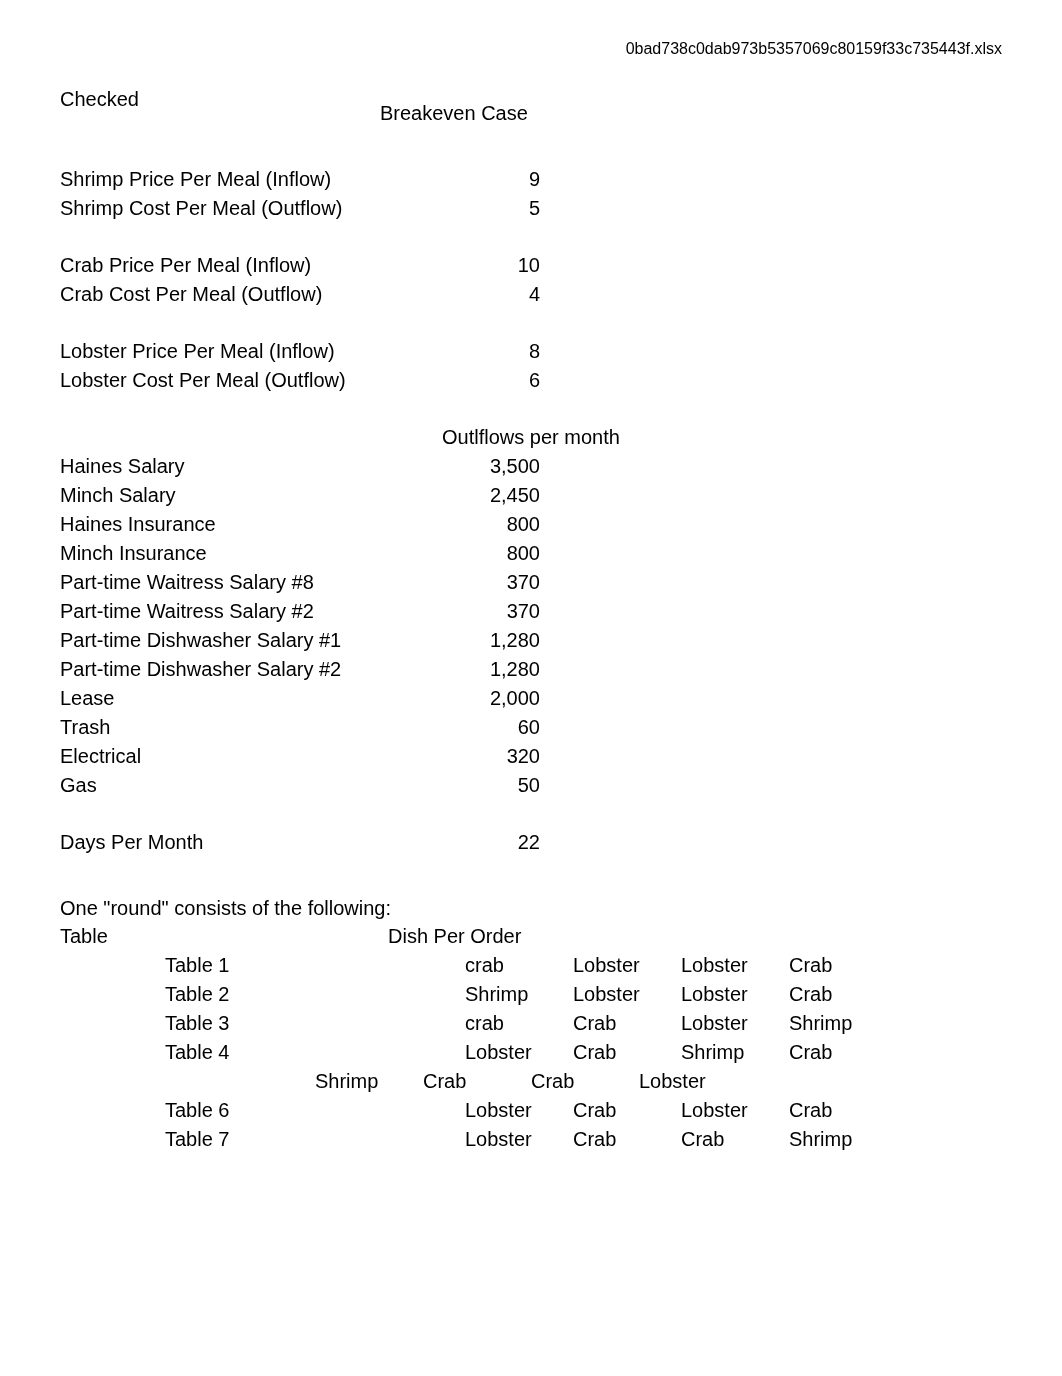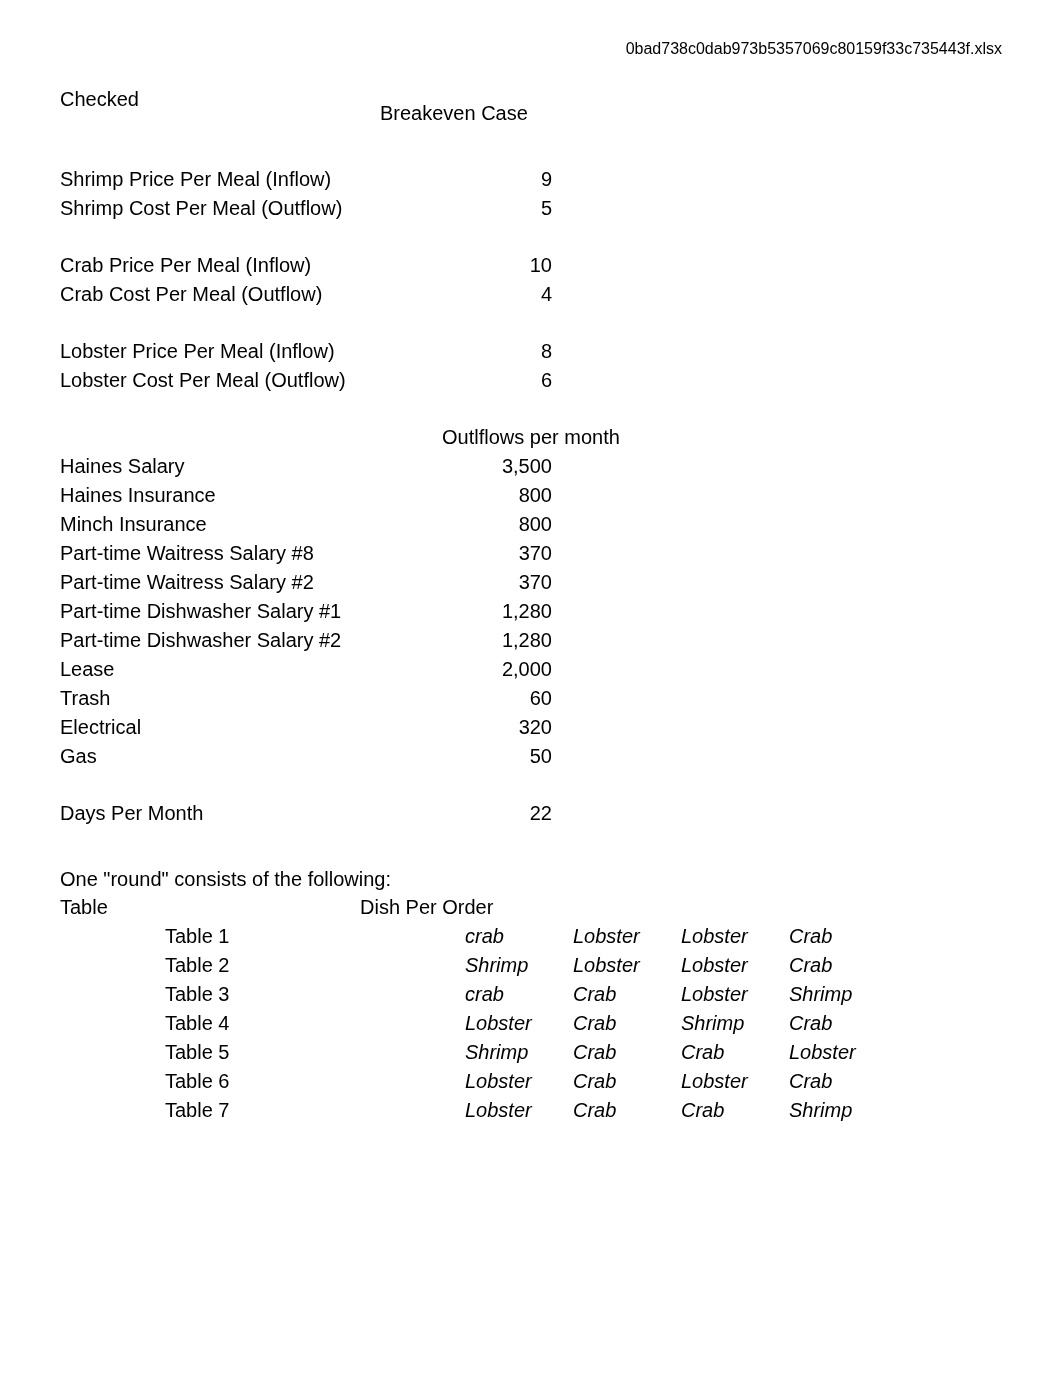--- a/index.html
+++ b/index.html
@@ -26,21 +26,20 @@
     }
     .header-right {
       margin-top: 14px;
     }
     .data-section {
       margin-bottom: 28px;
     }
     .data-row {
       display: flex;
       line-height: 1.45;
-      gap: 12px;
     }
     .data-label {
       width: 360px;
     }
     .data-value {
       width: 120px;
       text-align: right;
     }
     .section-title {
       line-height: 1.45;
@@ -48,33 +47,33 @@
     }
     .round-title {
       margin-top: 40px;
       margin-bottom: 2px;
     }
     .table-container {
       line-height: 1.45;
     }
     .table-header-row {
       display: flex;
+      gap: 28px;
     }
     .table-col-1 {
       width: 300px;
     }
     .dish-header {
     }
     .table-row {
       display: flex;
       justify-content: center;
     }
     .dish-cell {
       width: 108px;
-      font-style: italic;
     }
   </style>
 </head>
 <body>
 
 <div class="filename">0bad738c0dab973b5357069c80159f33c735443f.xlsx</div>
 
 <div class="header-row">
   <div class="header-left">Checked</div>
   <div class="header-right">Breakeven Case</div>
@@ -112,20 +111,24 @@
       </div>
     </div>
   </div>
 
 <div class="data-section">
   <div class="section-title">Outlflows per month</div>
   <div id="outflows-container">
       <div class="data-row">
         <div class="data-label">Haines  Salary</div>
         <div class="data-value">3,500</div>
+      </div>
+      <div class="data-row">
+        <div class="data-label">Minch Salary</div>
+        <div class="data-value">2,450</div>
       </div>
       <div class="data-row">
         <div class="data-label">Haines Insurance</div>
         <div class="data-value">800</div>
       </div>
       <div class="data-row">
         <div class="data-label">Minch Insurance</div>
         <div class="data-value">800</div>
       </div>
       <div class="data-row">
@@ -200,21 +203,20 @@
         <div class="dish-cell">Shrimp</div>
       </div>
       <div class="table-row">
         <div class="table-col-1">Table 4</div>
         <div class="dish-cell">Lobster</div>
         <div class="dish-cell">Crab</div>
         <div class="dish-cell">Shrimp</div>
         <div class="dish-cell">Crab</div>
       </div>
       <div class="table-row">
-        <div class="table-col-1">Table 5</div>
         <div class="dish-cell">Shrimp</div>
         <div class="dish-cell">Crab</div>
         <div class="dish-cell">Crab</div>
         <div class="dish-cell">Lobster</div>
       </div>
       <div class="table-row">
         <div class="table-col-1">Table 6</div>
         <div class="dish-cell">Lobster</div>
         <div class="dish-cell">Crab</div>
         <div class="dish-cell">Lobster</div>

